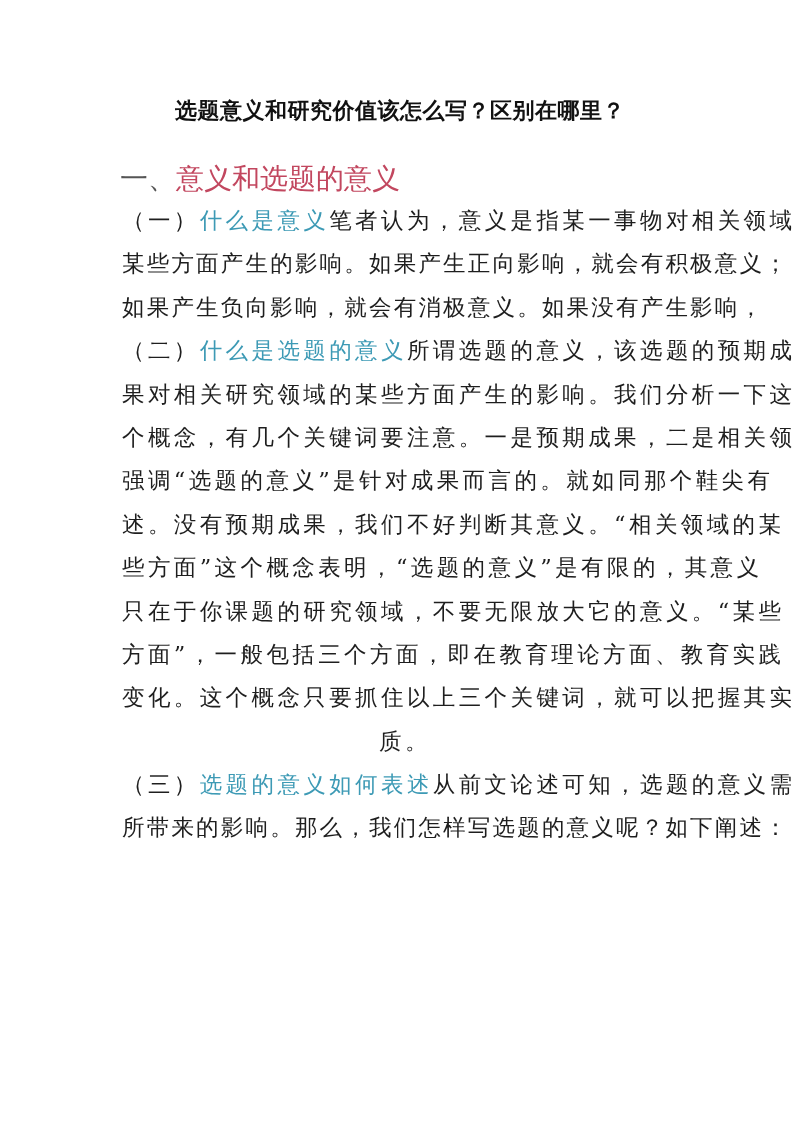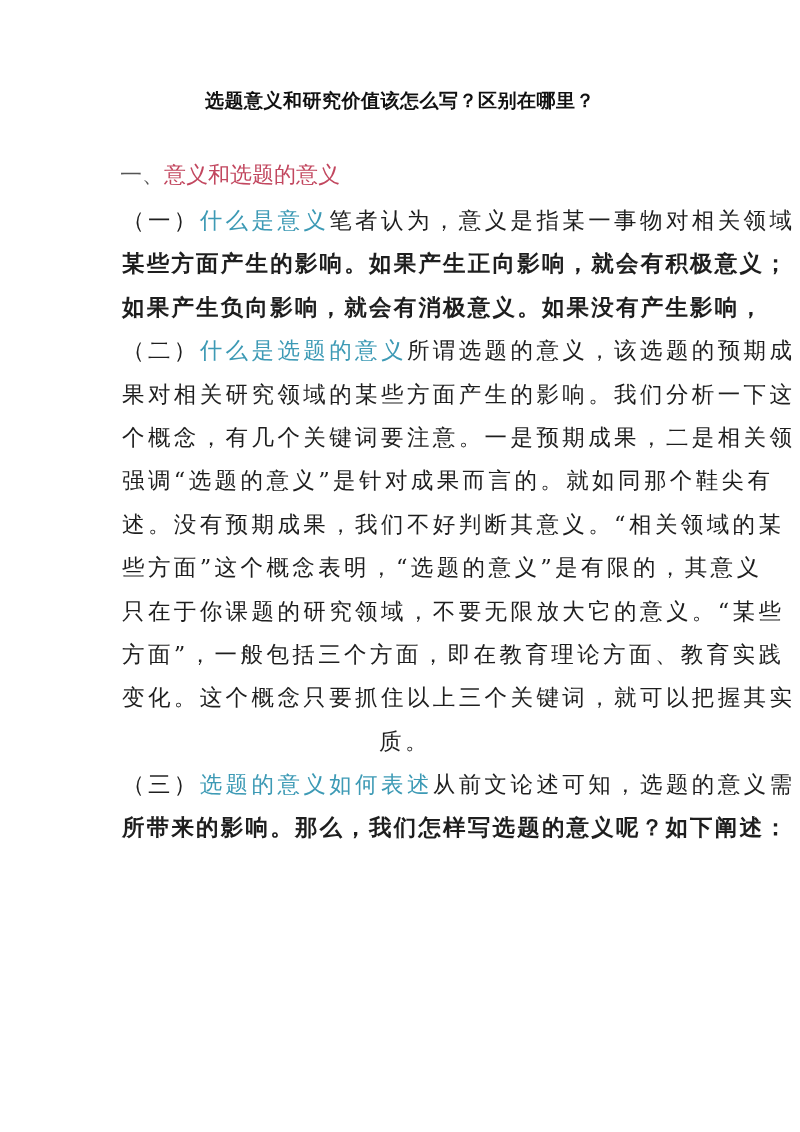--- a/index.html
+++ b/index.html
@@ -1,28 +1,28 @@
 <!DOCTYPE html>
 <html><head>
 <meta charset="utf-8">
 <style>
   html, body { margin: 0; padding: 0; background: #ffffff; }
   body { width: 800px; height: 1132px; position: relative; overflow: hidden;
          font-family: "DejaVu Serif", "Liberation Serif", serif; color: #1e1e1e; }
-  .title { position: absolute; left: 0; width: 800px; top: 88px; text-align: center;
+  .title { position: absolute; left: 0; width: 800px; top: 96px; text-align: center;
            font-family: Liberation Serif, serif; font-weight: bold;
-           font-size: 19px; letter-spacing: 0.5px; color: #111; margin: 0; }
-  .h1 { position: absolute; left: 120px; top: 160px; font-size: 22px; margin: 0; font-weight: normal; }
+           font-size: 22px; letter-spacing: 0.5px; color: #111; margin: 0; }
+  .h1 { position: absolute; left: 120px; top: 160px; font-size: 28px; margin: 0; font-weight: normal; }
   .h1 .num { color: #555; }
   .h1 .txt { color: #c2475f; }
   .body { position: absolute; left: 122px; top: 199px; width: 566px; }
   .line { height: 43.4px; line-height: 43.4px; font-size: 22.5px; white-space: nowrap;
           letter-spacing: 3.4px; text-align: center; }
   .sub { color: #3d9ab5; }
-  .tight { letter-spacing: 2.2px; font-weight: bold; }
+  .tight { letter-spacing: 2.2px; }
 </style>
 </head>
 <body>
 
 <h1 class="title">选题意义和研究价值该怎么写？区别在哪里？</h1>
 
 <h2 class="h1">
   <span class="num">一、</span><span class="txt">意义和选题的意义</span>
 </h2>
 

